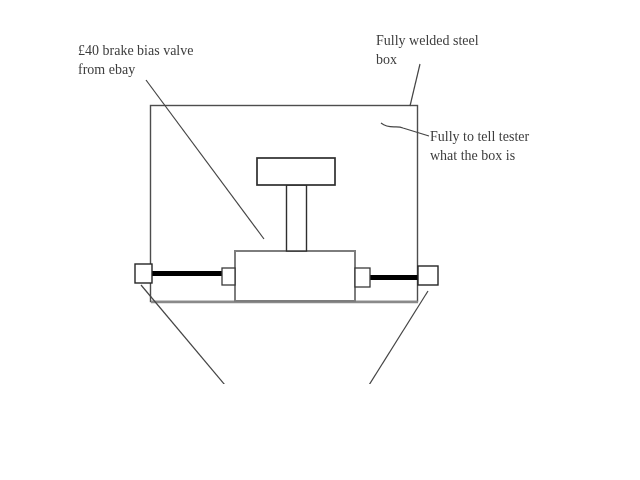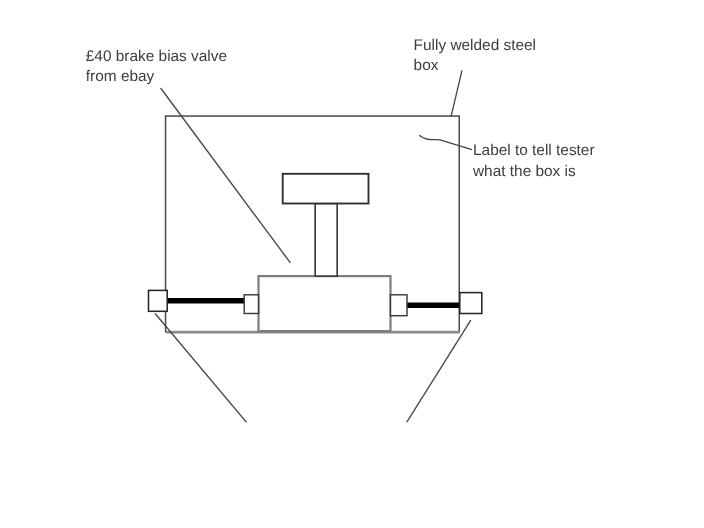--- a/index.html
+++ b/index.html
@@ -1,21 +1,21 @@
 <!DOCTYPE html>
 <html><head>
 <meta charset="utf-8">
 <style>
   html, body { margin: 0; padding: 0; background: #ffffff; }
   .canvas {
     position: relative;
     width: 640px;
     height: 384px;
     background: #ffffff;
-    font-family: Liberation Sans, sans-serif;
+    font-family: Liberation Serif, serif;
     overflow: hidden;
   }
   .diagram-svg { position: absolute; left: 0; top: 0; }
   .note {
     position: absolute;
     font-size: 14px;
     line-height: 19px;
     color: #3d3d3d;
     white-space: pre-line;
   }
@@ -67,18 +67,18 @@
     <line x1="141" y1="285" x2="230" y2="391" stroke="#454545" stroke-width="1.2"></line>
     <line x1="428" y1="291" x2="359" y2="401" stroke="#454545" stroke-width="1.2"></line>
   </svg>
 
   <div class="note" style="left:78px; top:41px;">£40 brake bias valve
 from ebay</div>
 
   <div class="note" style="left:376px; top:31px;">Fully welded steel
 box</div>
 
-  <div class="note" style="left:430px; top:127px;">Label to tell tester
+  <div class="note" style="left:430px; top:127px;">Fully to tell tester
 what the box is</div>
 
 
 
 </div>
 
 </body></html>

